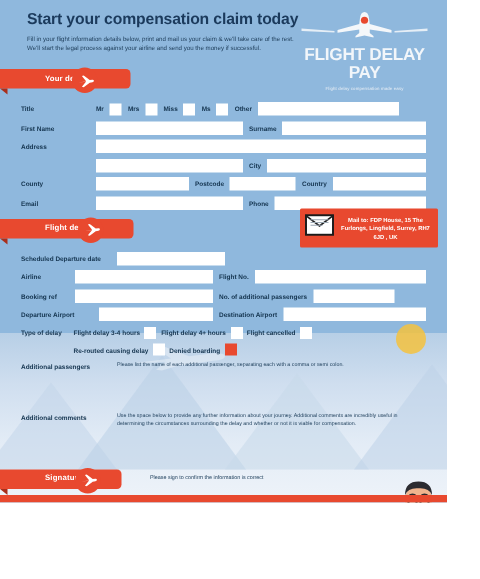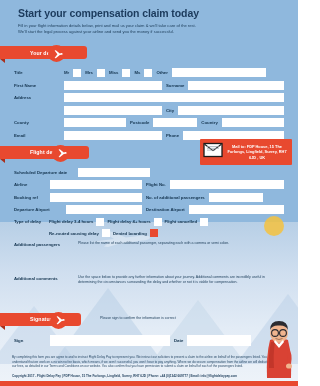--- a/index.html
+++ b/index.html
@@ -4,21 +4,21 @@
 <style>
   * { box-sizing: border-box; margin: 0; padding: 0; }
   body {
     width: 298px; height: 386px;
     font-family: "Liberation Sans", sans-serif;
     background: #ffffff;
     overflow: hidden;
     position: relative;
   }
   .page {
-    width: 298px; height: 386px;
+    width: 298px; height: 335px;
     position: relative;
     background: #8fb8dd;
     overflow: hidden;
   }
   
   .lower-bg {
     position: absolute; left: 0; right: 0; top: 222px; bottom: 0;
     background: linear-gradient(180deg, #b7cfe6 0%, #cfdeef 30%, #e3ecf6 65%, #eef3f9 100%);
   }
   .mtn { position: absolute; bottom: 22px; width: 0; height: 0; opacity: .55; }
@@ -143,20 +143,30 @@
   <div class="ghost-plane">
     <svg width="64" height="20" viewBox="0 0 64 20">
       <path d="M2 14 L26 11 L14 3 L20 2.5 L38 9.5 L54 7.5 Q62 7 62 9.5 Q62 12 54 12.5 L30 16 L20 19 L16 18.5 L22 13.5 Z" fill="#ffffff" opacity="0.75"></path>
     </svg>
   </div>
 
   <div class="header">
     <div class="title">Start your compensation claim today</div>
     <div class="subtitle">Fill in your flight information details below, print and mail us your claim &amp; we'll take care of the rest. We'll start the legal process against your airline and send you the money if successful.</div>
 
+    <div class="logo">
+      <svg width="88" height="20" viewBox="0 0 88 20">
+        <path d="M44 2 Q46.5 2 47 6 L47.5 10 L62 14 L62 15.8 L47.5 13.6 L47.5 16 L50 18 L50 19 L44 17.6 L38 19 L38 18 L40.5 16 L40.5 13.6 L26 15.8 L26 14 L40.5 10 L41 6 Q41.5 2 44 2 Z" fill="#f4f7fa"></path>
+        <circle cx="44" cy="7.5" r="2.4" fill="#e8492f"></circle>
+        <path d="M2 13 L24 14.6 L24 15.6 L2 14.6 Z" fill="#f4f7fa" opacity=".85"></path>
+        <path d="M86 13 L64 14.6 L64 15.6 L86 14.6 Z" fill="#f4f7fa" opacity=".85"></path>
+      </svg>
+      <div class="logo-word">FLIGHT DELAY PAY</div>
+      <div class="logo-tag">Flight delay compensation made easy</div>
+    </div>
   </div>
 
   <div class="ribbon">
     <div class="ribbon-bar">
       <span class="ribbon-label">Your details</span>
     </div>
     <div class="ribbon-circle" style="left:48px;">
       <svg width="12" height="12" viewBox="0 0 12 12">
         <path d="M1.2 7.2 L6.4 6.2 L3.6 2.6 L4.8 2.3 L8.8 5.4 L10.6 5.1 Q11.6 5 11.6 5.9 Q11.6 6.7 10.6 6.8 L8.8 7.1 L4.8 10.2 L3.6 9.9 L6.4 6.3 Z" fill="#ffffff"></path>
       </svg>

